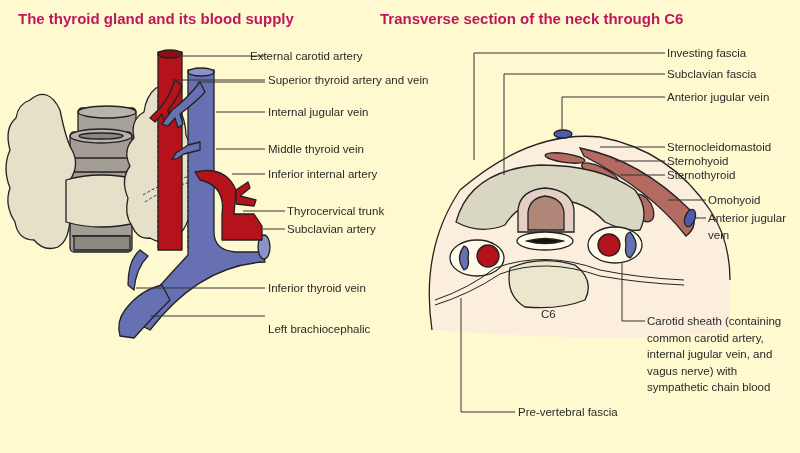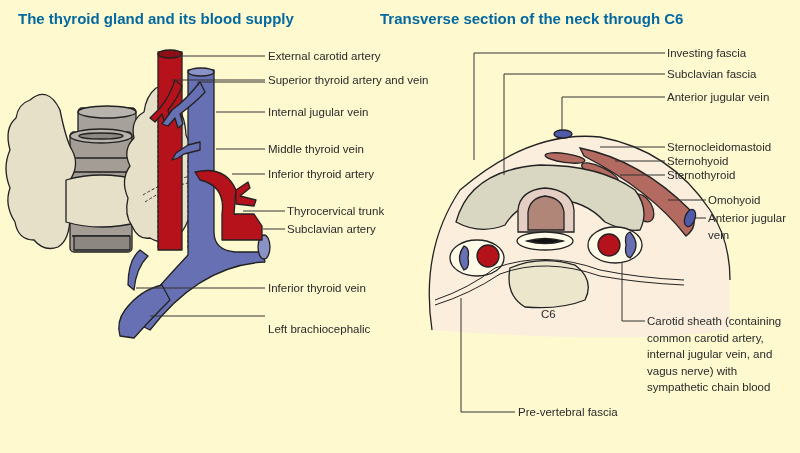--- a/index.html
+++ b/index.html
@@ -4,21 +4,21 @@
 <style>
   html, body { margin: 0; padding: 0; }
   body {
     width: 800px; height: 453px; overflow: hidden;
     background: #fff9cf;
     font-family: "Liberation Sans", "DejaVu Sans", sans-serif;
     position: relative;
   }
   .title {
     position: absolute; top: 10px;
-    font-size: 15px; font-weight: bold; color: #0369a1;
+    font-size: 15px; font-weight: bold; color: #be185d;
     white-space: nowrap;
   }
   #title-left { left: 18px; }
   #title-right { left: 380px; }
   svg.diagram { position: absolute; left: 0; top: 0; }
   .lbl {
     position: absolute; font-size: 11.5px; color: #2a2a2a;
     line-height: 16.5px; white-space: nowrap;
   }
 </style>
@@ -130,25 +130,25 @@
     <line x1="600" y1="147" x2="665" y2="147"></line>
     <line x1="615" y1="161" x2="665" y2="161"></line>
     <line x1="620" y1="175" x2="665" y2="175"></line>
     <line x1="668" y1="200" x2="706" y2="200"></line>
     <line x1="696" y1="218" x2="706" y2="218"></line>
     <polyline points="622,262 622,321 645,321"></polyline>
     <polyline points="461,298 461,412 515,412"></polyline>
   </g>
 </svg>
 
-<div class="lbl" style="left:268px;top:48px">External carotid artery</div>
+<div class="lbl" style="left:250px;top:48px">External carotid artery</div>
 <div class="lbl" style="left:268px;top:72px">Superior thyroid artery and vein</div>
 <div class="lbl" style="left:268px;top:104px">Internal jugular vein</div>
 <div class="lbl" style="left:268px;top:141px">Middle thyroid vein</div>
-<div class="lbl" style="left:268px;top:166px">Inferior thyroid artery</div>
+<div class="lbl" style="left:268px;top:166px">Inferior internal artery</div>
 <div class="lbl" style="left:287px;top:203px">Thyrocervical trunk</div>
 <div class="lbl" style="left:287px;top:221px">Subclavian artery</div>
 <div class="lbl" style="left:268px;top:280px">Inferior thyroid vein</div>
 <div class="lbl" style="left:268px;top:321px">
   <div>Left brachiocephalic</div>
 </div>
 
 <div class="lbl" style="left:667px;top:45px">Investing fascia</div>
 <div class="lbl" style="left:667px;top:66px">Subclavian fascia</div>
 <div class="lbl" style="left:667px;top:89px">Anterior jugular vein</div>

